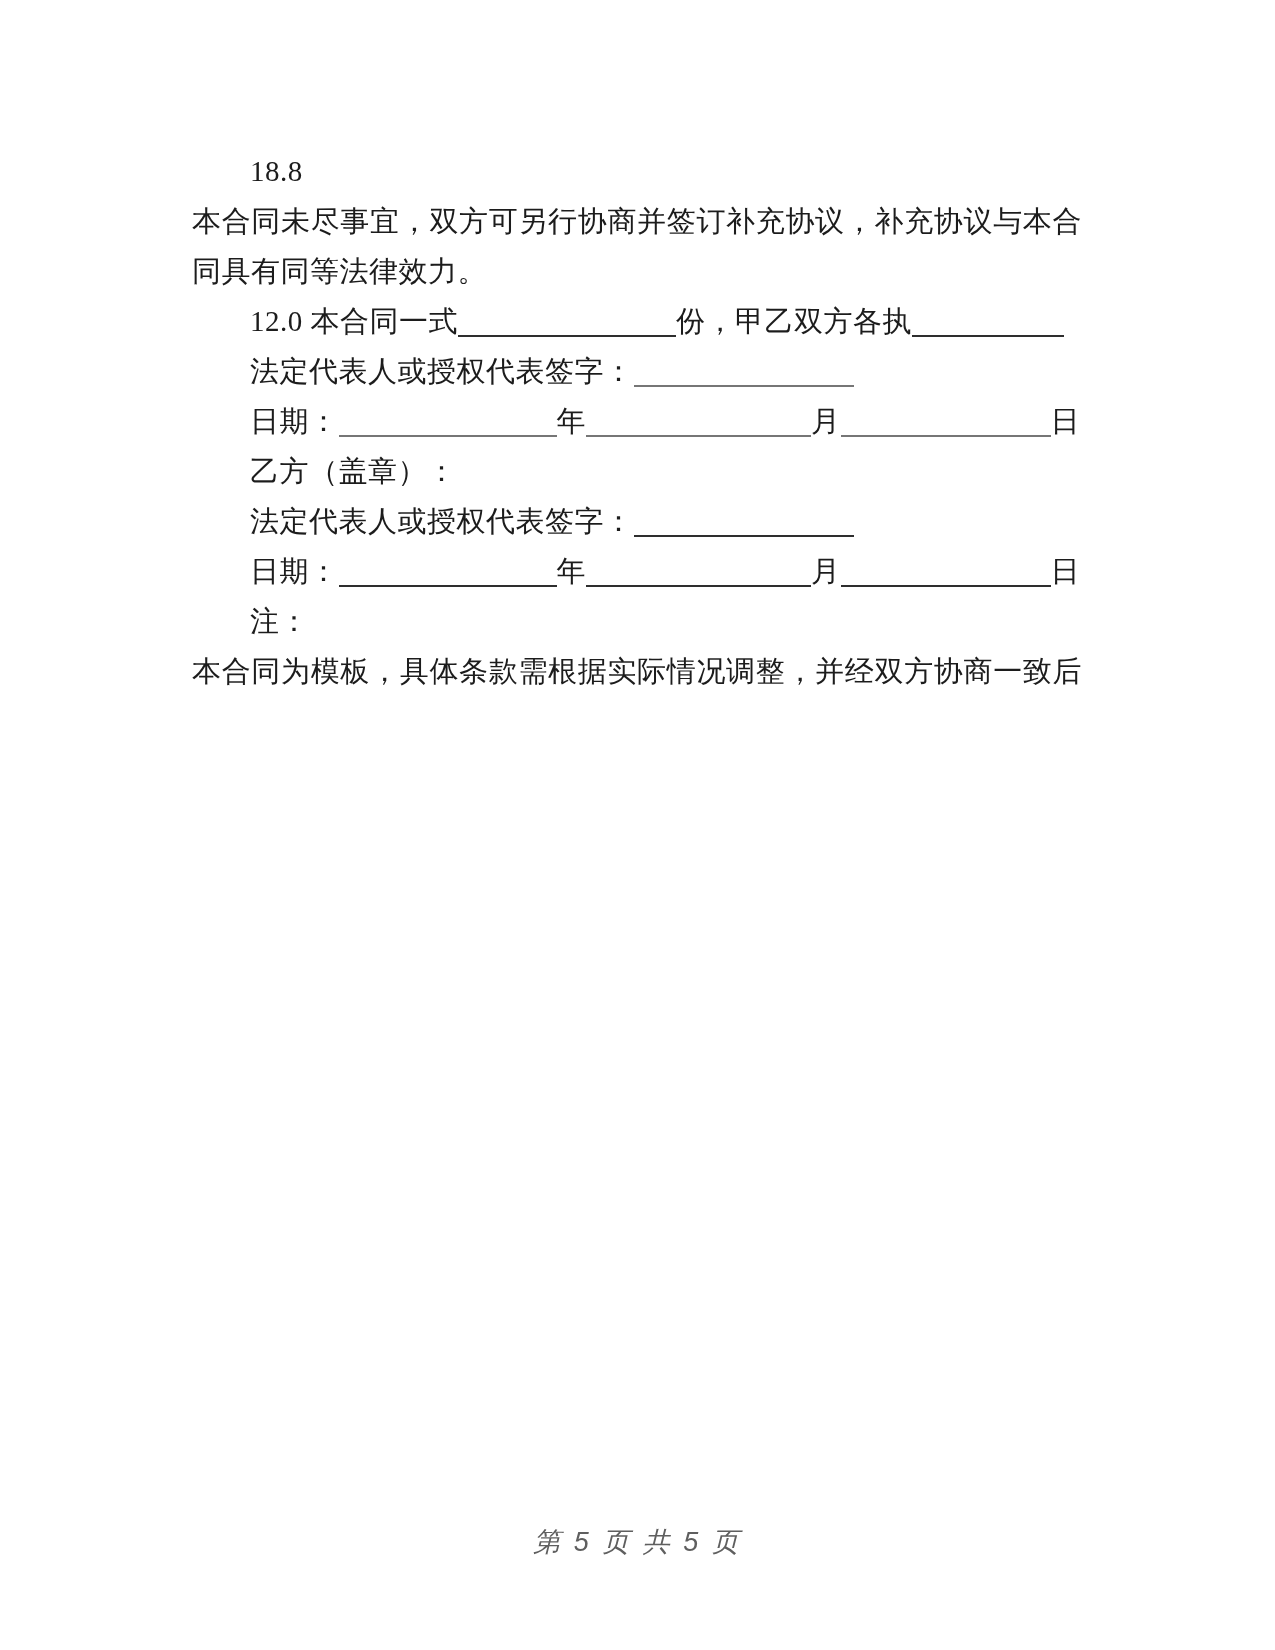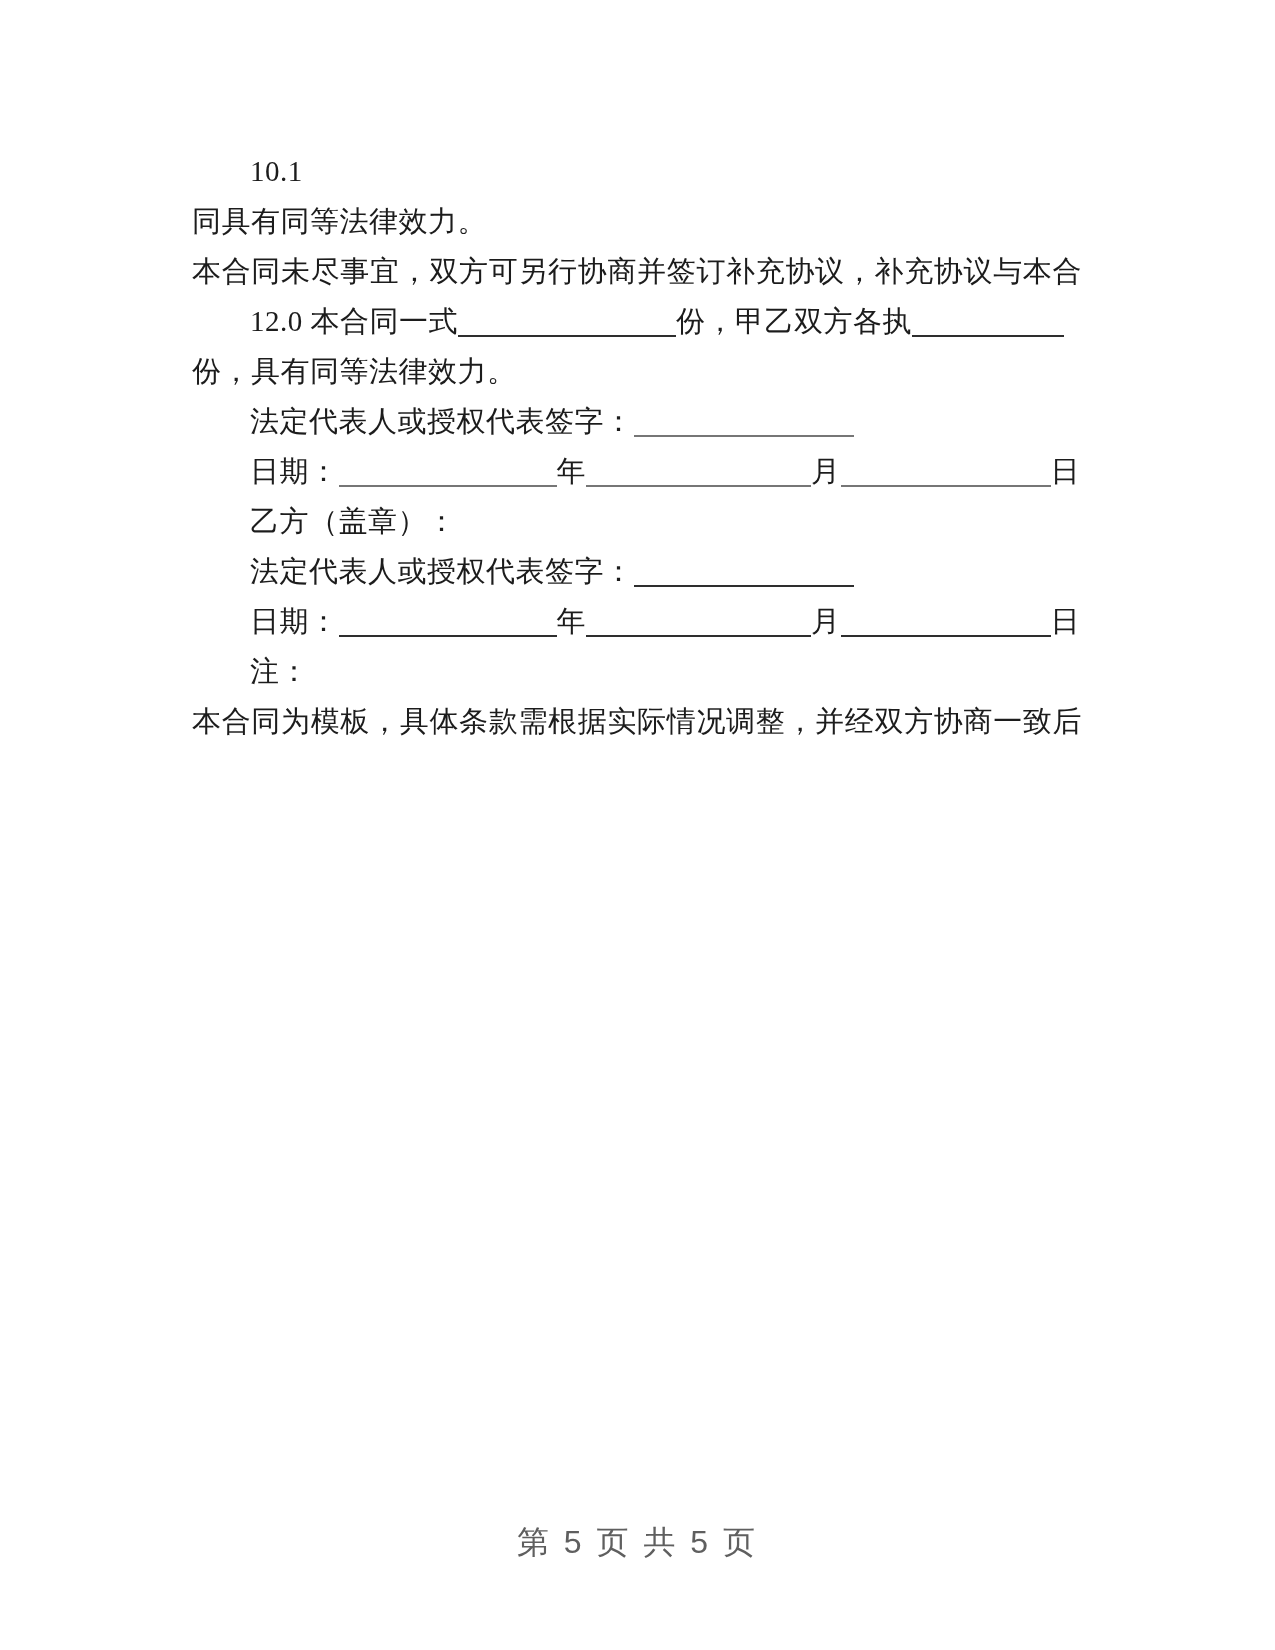--- a/index.html
+++ b/index.html
@@ -49,35 +49,35 @@
   .blank.dark { border-bottom-color: #2e2e2e; }
   .footer {
     position: absolute;
     top: 1522px;
     left: 0;
     width: 1275px;
     height: 40px;
     line-height: 40px;
     text-align: center;
     font-family: "Liberation Sans", "DejaVu Sans", sans-serif;
-    font-size: 32px;
+    font-size: 27px;
     color: #5f5f5f;
     letter-spacing: 3px;
+    font-style: italic;
   }
 </style>
 </head>
 <body>
 
 <div class="page">
   <div class="content">
-      <div class="line indent"><span>10.1</span></div>
+      <div class="line indent"><span>18.8</span></div>
+      <div class="line justify"><span>本合同未尽事宜，双方可另行协商并签订补充协议，补充协议与本合</span></div>
       <div class="line"><span>同具有同等法律效力。</span></div>
-      <div class="line justify"><span>本合同未尽事宜，双方可另行协商并签订补充协议，补充协议与本合</span></div>
       <div class="line indent"><span>12.0 本合同一式</span><span class="blank dark" style="width: 218px;"></span><span>份，甲乙双方各执</span><span class="blank dark" style="width: 152px;"></span></div>
-      <div class="line"><span>份，具有同等法律效力。</span></div>
       <div class="line indent"><span>法定代表人或授权代表签字：</span><span class="blank gray" style="width: 220px;"></span></div>
       <div class="line indent"><span>日期：</span><span class="blank gray" style="width: 218px;"></span><span>年</span><span class="blank gray" style="width: 225px;"></span><span>月</span><span class="blank gray" style="width: 210px;"></span><span>日</span></div>
       <div class="line indent"><span>乙方（盖章）：</span></div>
       <div class="line indent"><span>法定代表人或授权代表签字：</span><span class="blank dark" style="width: 220px;"></span></div>
       <div class="line indent"><span>日期：</span><span class="blank dark" style="width: 218px;"></span><span>年</span><span class="blank dark" style="width: 225px;"></span><span>月</span><span class="blank dark" style="width: 210px;"></span><span>日</span></div>
       <div class="line indent"><span>注：</span></div>
       <div class="line justify"><span>本合同为模板，具体条款需根据实际情况调整，并经双方协商一致后</span></div>
     </div>
   <div class="footer">第 5 页 共 5 页</div>
 </div>

